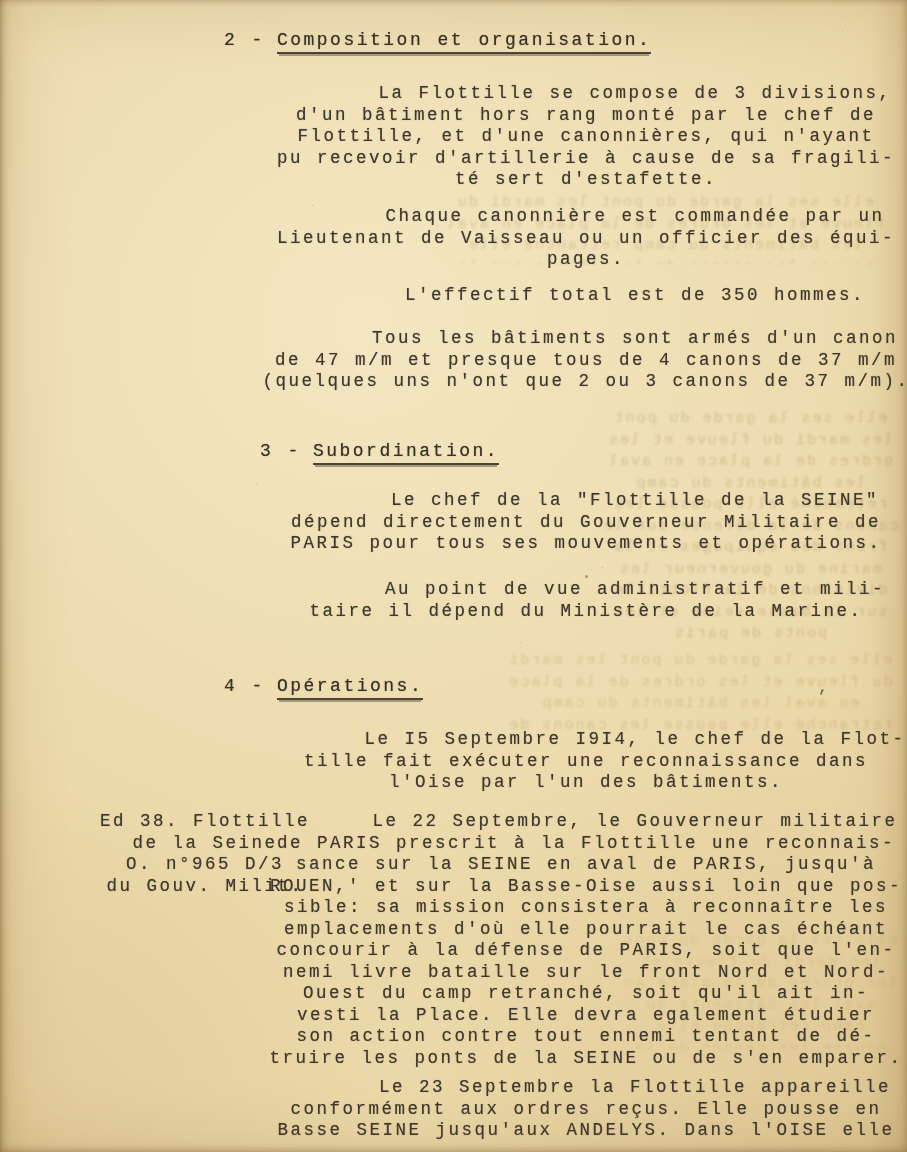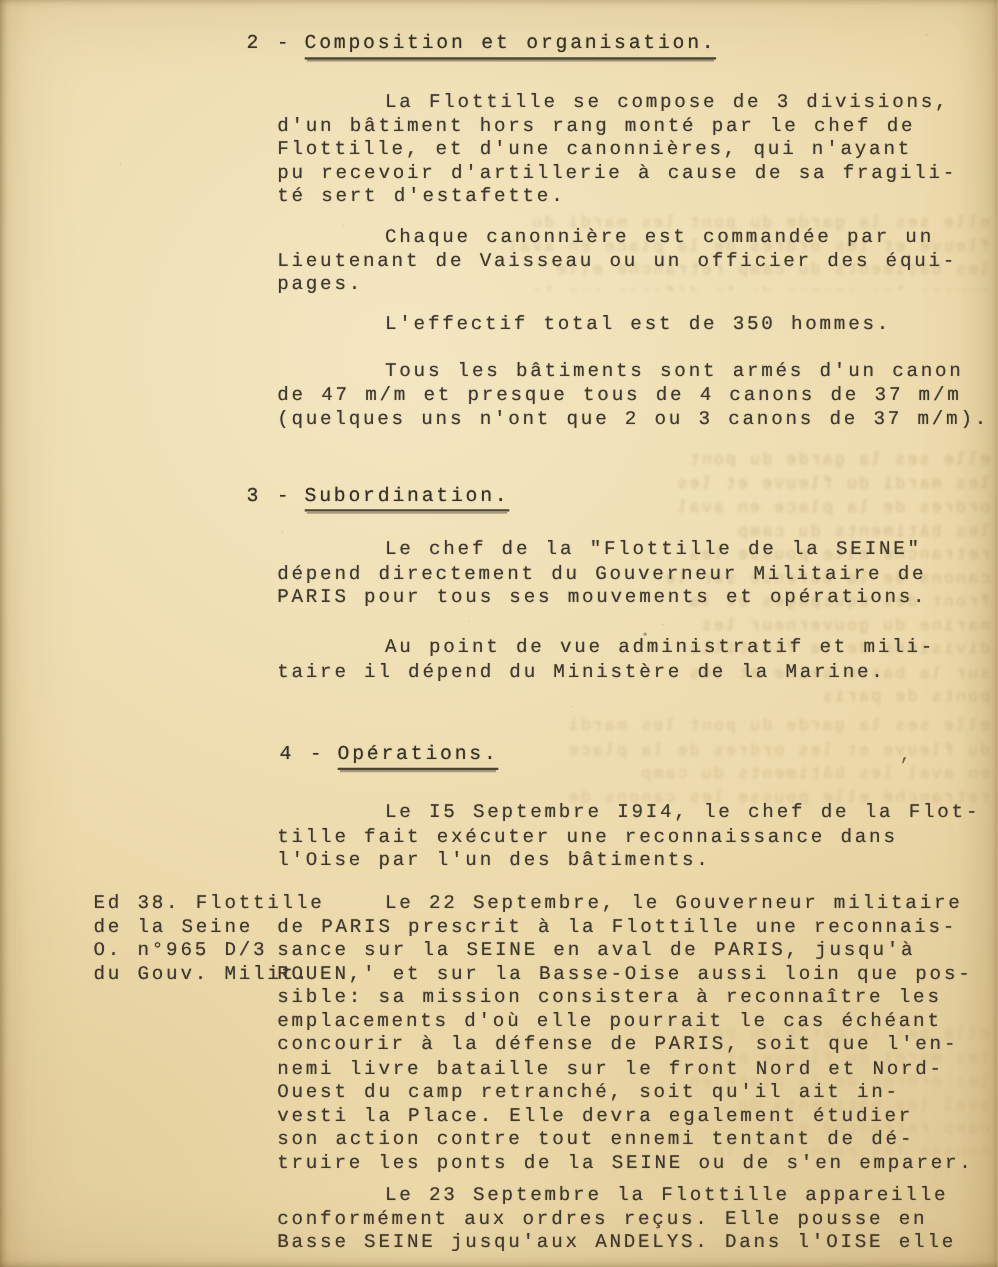--- a/index.html
+++ b/index.html
@@ -8,20 +8,21 @@
     width:907px;height:1152px;
     overflow:hidden;
     font-family:"Liberation Mono","DejaVu Sans Mono",monospace;
     color:#3f382e;
     background:
       radial-gradient(120% 90% at 40% 28%, rgba(255,250,228,.42) 0%, rgba(255,250,228,0) 58%),
       radial-gradient(95% 75% at 98% 100%, rgba(148,108,44,.16) 0%, rgba(148,108,44,0) 55%),
       radial-gradient(70% 55% at 0% 100%, rgba(148,108,44,.12) 0%, rgba(148,108,44,0) 60%),
       linear-gradient(90deg, rgba(148,108,44,.10) 0%, rgba(148,108,44,0) 3%, rgba(148,108,44,0) 96%, rgba(148,108,44,.14) 100%),
       #ebd8a8;
+    text-align: center;
   }
   .vignette{
     position:absolute;inset:0;pointer-events:none;
     box-shadow:
       inset 0 0 70px rgba(130,95,40,.20),
       inset 5px 0 8px -4px rgba(80,55,15,.45),
       inset -5px 0 10px -5px rgba(80,55,15,.28),
       inset 0 -7px 12px -7px rgba(80,55,15,.30),
       inset 0 5px 10px -6px rgba(80,55,15,.22);
   }
@@ -102,30 +103,30 @@
 pu recevoir d'artillerie à cause de sa fragili-
 té sert d'estafette.</div>
   <div class="txt para" style="top:206px;">Chaque canonnière est commandée par un
 Lieutenant de Vaisseau ou un officier des équi-
 pages.</div>
   <div class="txt para" style="top:285px;">L'effectif total est de 350 hommes.</div>
   <div class="txt para" style="top:328px;">Tous les bâtiments sont armés d'un canon
 de 47 m/m et presque tous de 4 canons de 37 m/m
 (quelques uns n'ont que 2 ou 3 canons de 37 m/m).</div>
 
-  <div class="heading" style="top:440px;">
+  <div class="heading" style="top:440px;margin-left:36px;">
     <span class="hnum">3 -</span><span class="htitle">Subordination.</span>
   </div>
   <div class="txt para" style="top:490px;">Le chef de la "Flottille de la SEINE"
 dépend directement du Gouverneur Militaire de
 PARIS pour tous ses mouvements et opérations.</div>
   <div class="txt para" style="top:579px;">Au point de vue administratif et mili-
 taire il dépend du Ministère de la Marine.</div>
 
-  <div class="heading" style="top:675px;margin-left:30px;">
+  <div class="heading" style="top:675px;">
     <span class="hnum">4 -</span><span class="htitle">Opérations.</span>
   </div>
   <div class="stray">,</div>
 
   <div class="txt para" style="top:729px;">Le I5 Septembre I9I4, le chef de la Flot-
 tille fait exécuter une reconnaissance dans
 l'Oise par l'un des bâtiments.</div>
 
   <div class="txt margin-note" style="top:811px;">Ed 38. Flottille
 de la Seine

